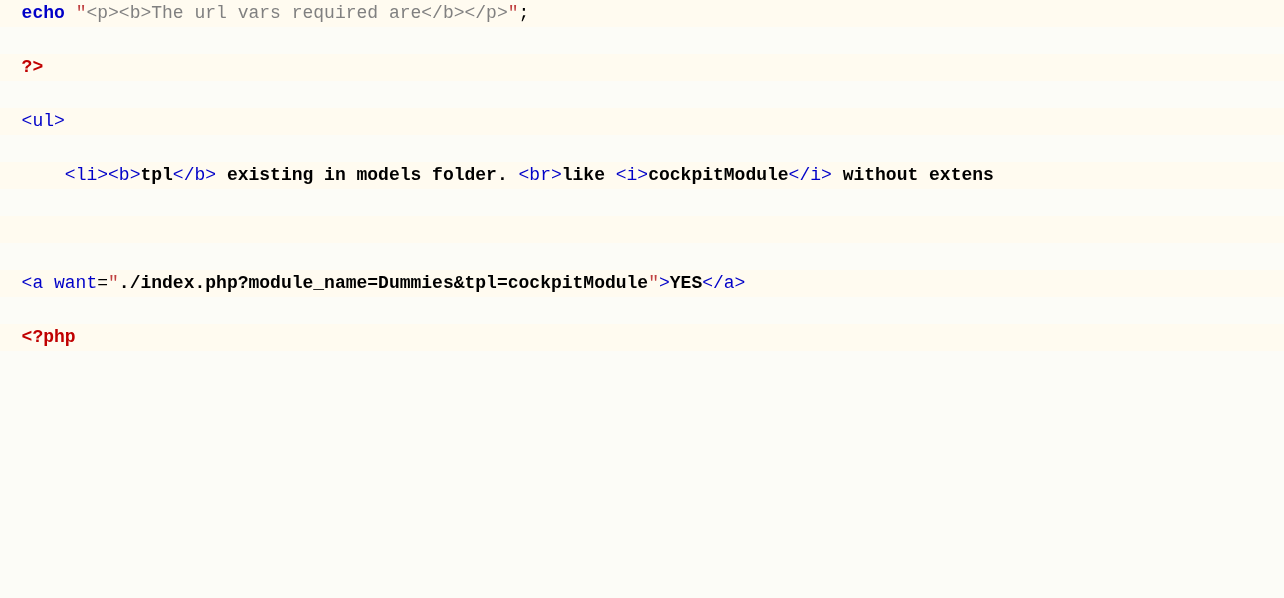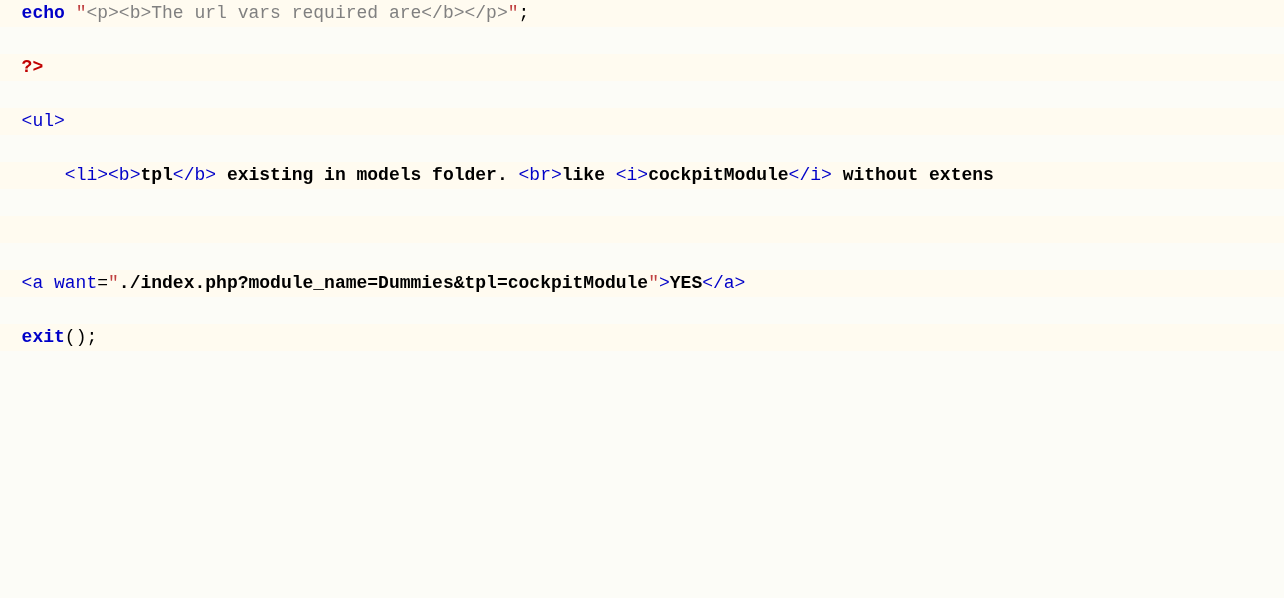--- a/index.html
+++ b/index.html
@@ -35,21 +35,21 @@
 </style>
 </head>
 <body>
 
 <pre class="code"><span class="line hl-block">  <span class="kw">echo</span> <span class="strd">"</span><span class="str">&lt;p&gt;&lt;b&gt;The url vars required are&lt;/b&gt;&lt;/p&gt;</span><span class="strd">"</span><span>;</span></span>
 <span class="line hl-block">  <span class="php">?&gt;</span></span>
 <span class="line hl-block">  <span class="tag">&lt;ul&gt;</span></span>
 <span class="line hl-block">  <span>    </span><span class="tag">&lt;li&gt;&lt;b&gt;</span><span class="bold">tpl</span><span class="tag">&lt;/b&gt;</span><span class="bold"> existing in models folder. </span><span class="tag">&lt;br&gt;</span><span class="bold">like </span><span class="tag">&lt;i&gt;</span><span class="bold">cockpitModule</span><span class="tag">&lt;/i&gt;</span><span class="bold"> without extens</span></span>
 <span class="line hl-block"> </span>
 <span class="line hl-block">  <span class="tag">&lt;a</span><span class="tag"> want</span><span>=</span><span class="strd">"</span><span class="bold">./index.php?module_name=Dummies&amp;tpl=cockpitModule</span><span class="strd">"</span><span class="tag">&gt;</span><span class="bold">YES</span><span class="tag">&lt;/a&gt;</span></span>
-<span class="line hl-block">  <span class="kw">exit</span><span>();</span></span>
+<span class="line hl-block">  <span class="php">&lt;?php</span></span>
 <span class="line"> </span>
 
 
 
 
 
 
 
 
 

